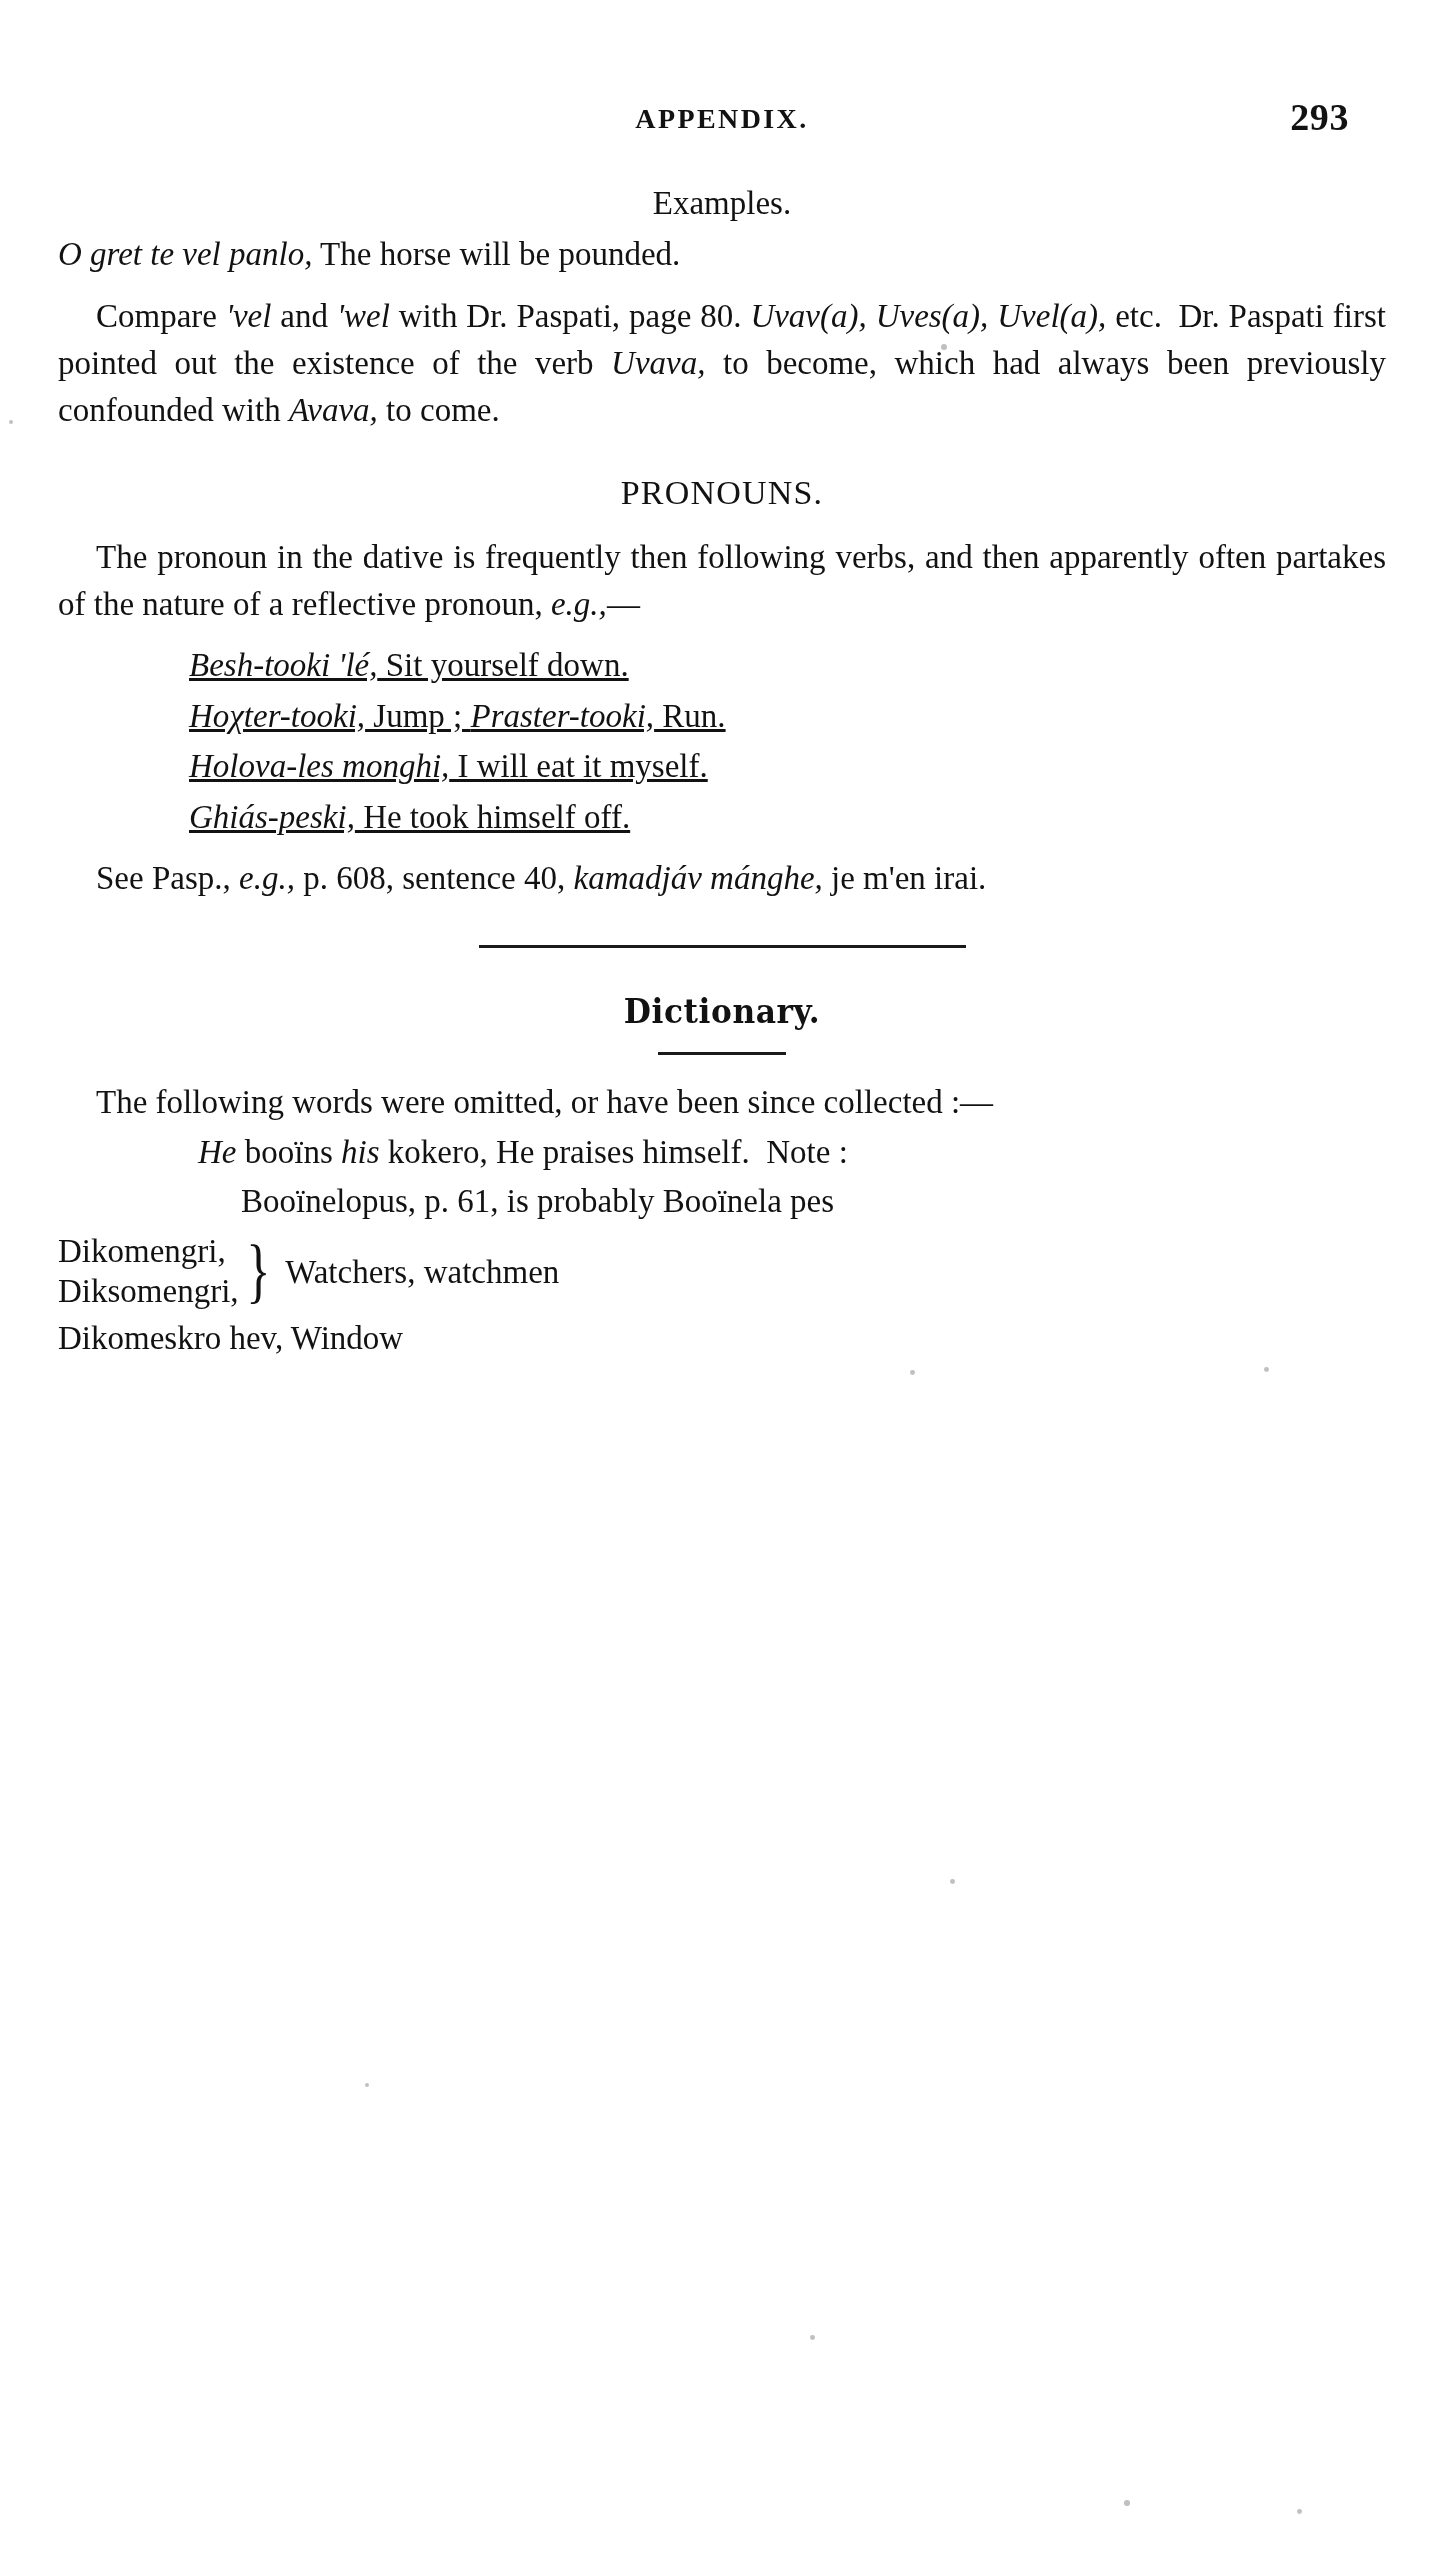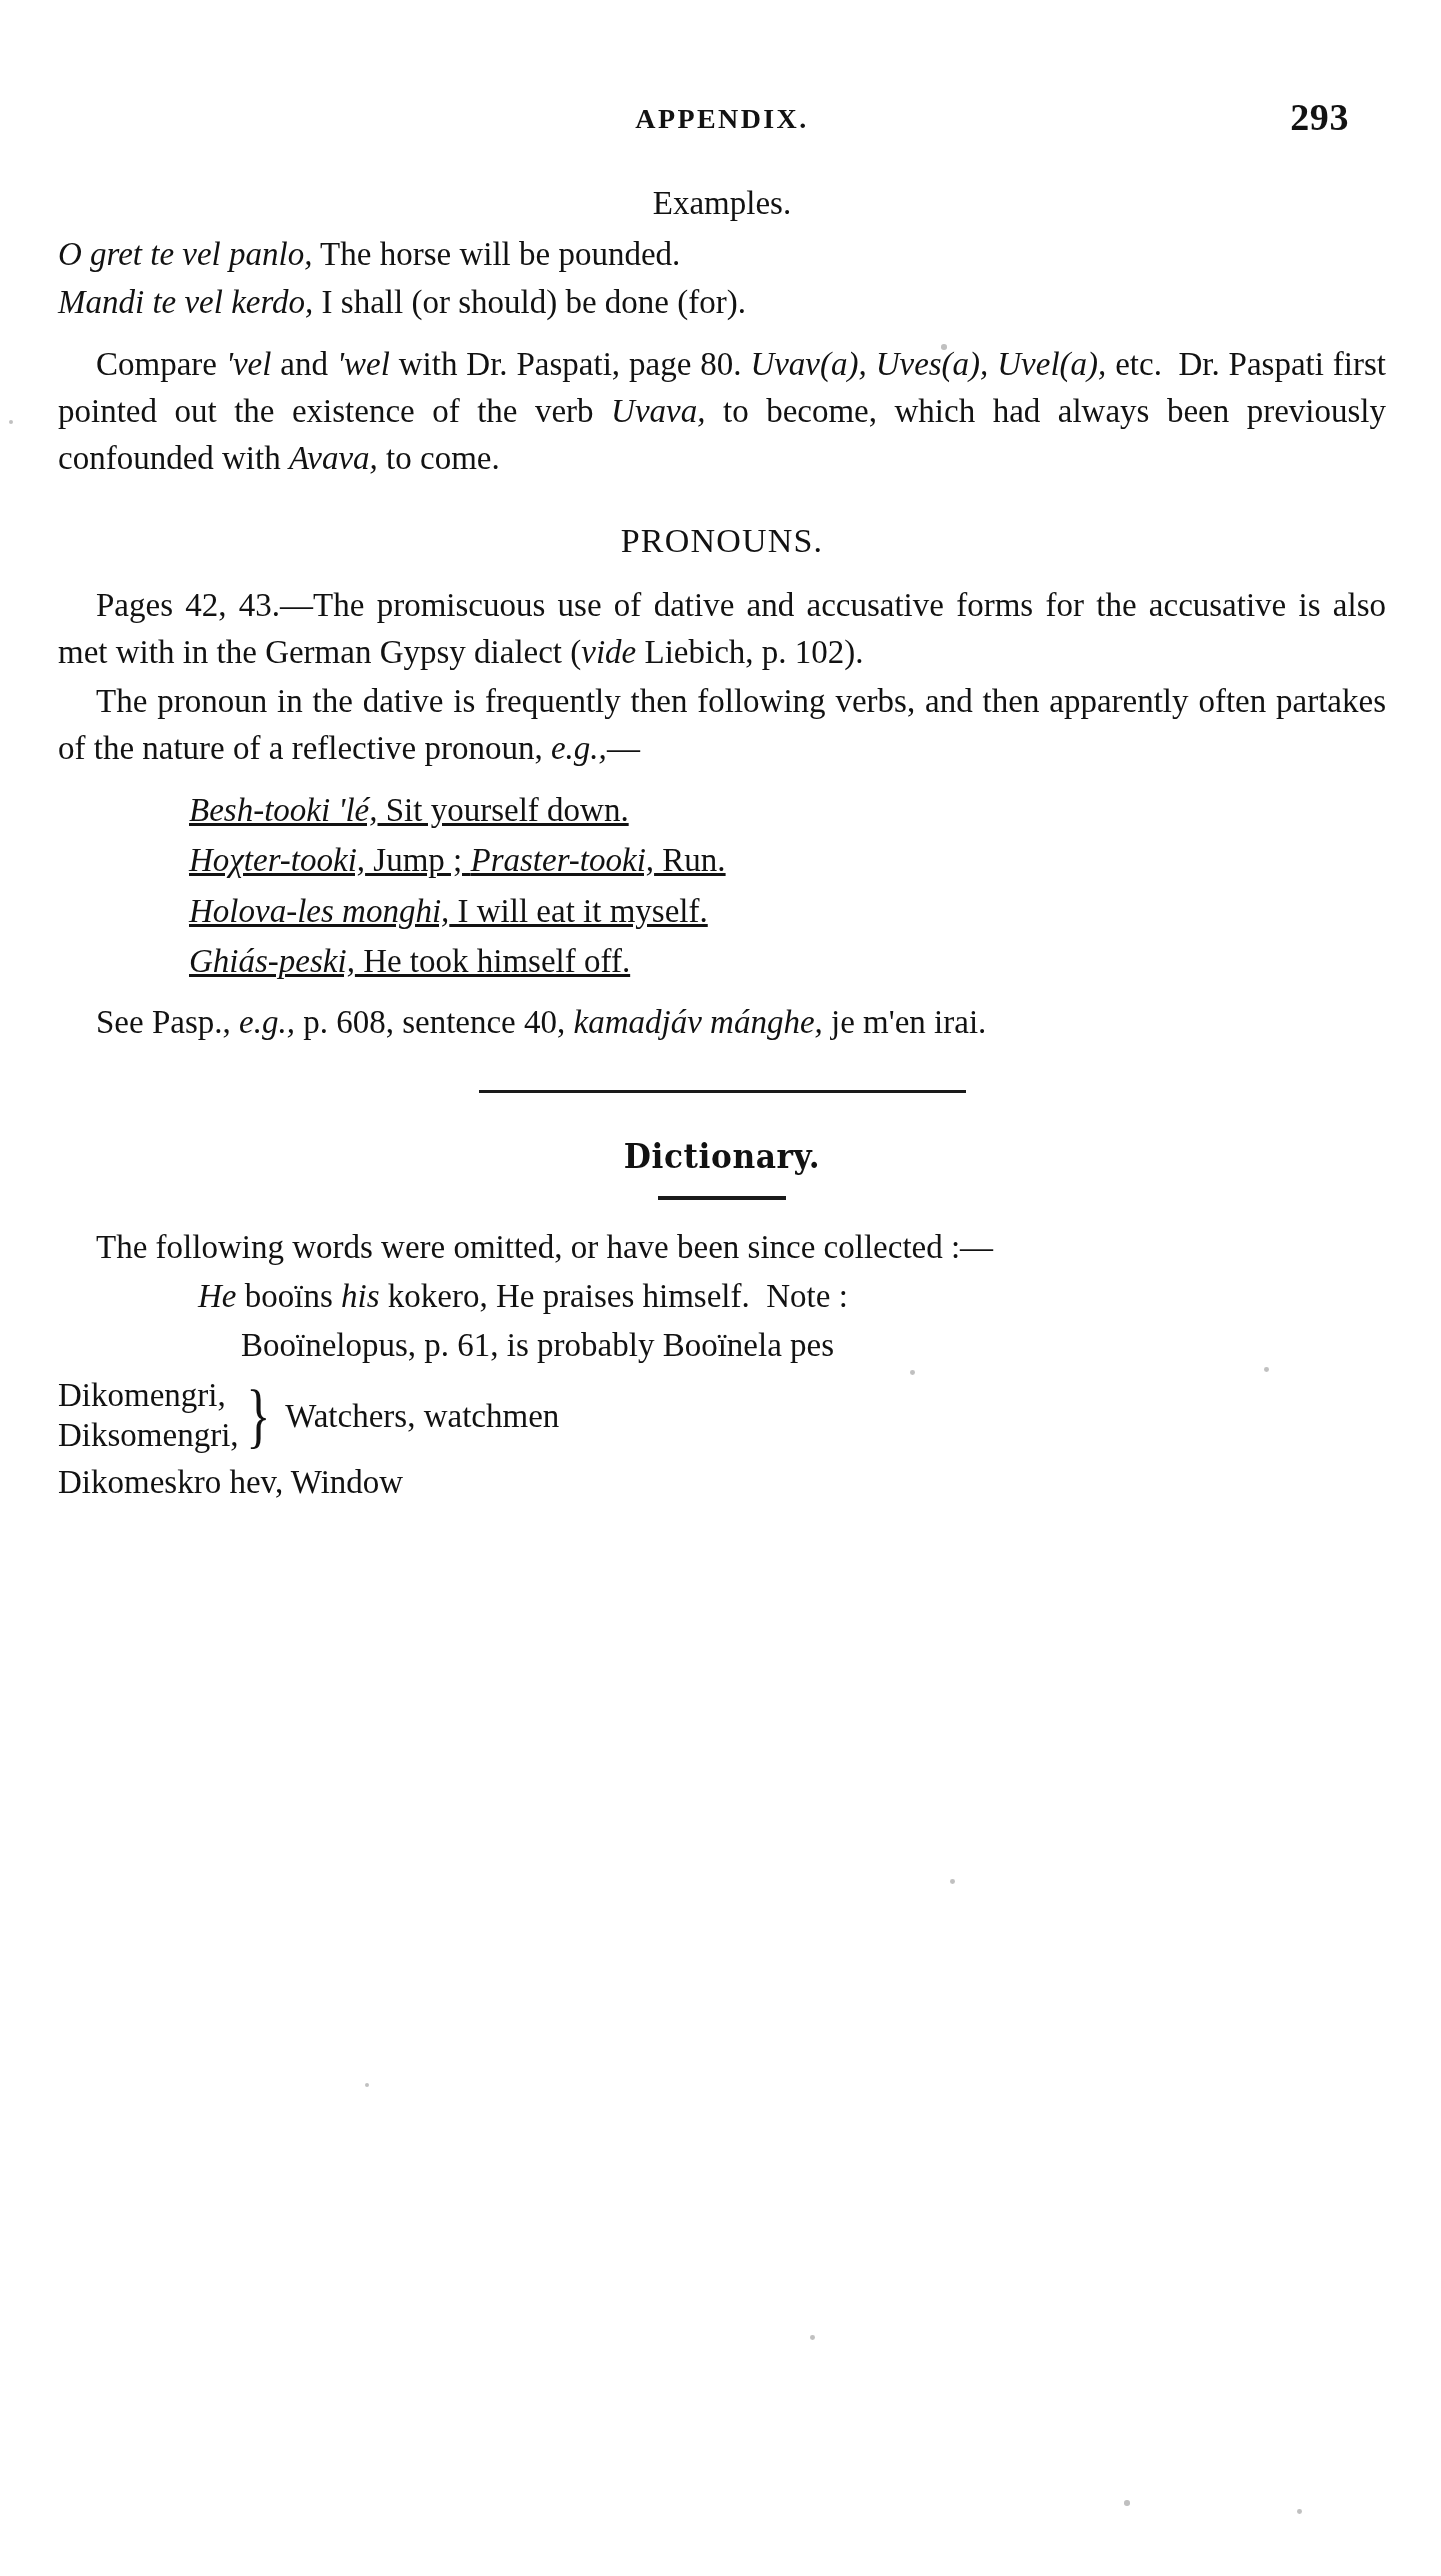--- a/index.html
+++ b/index.html
@@ -187,27 +187,25 @@
       <div class="head-title">APPENDIX.</div>
       <div class="folio">293</div>
     </div>
 
     <div class="body">
 
 
       <div class="examples-label">Examples.</div>
 
       <p class="example-line"><i>O gret te vel panlo,</i><span> The horse will be pounded.</span></p>
-      <p class="example-line"><i>Mandi te vel kerdo,</i><span> I shall (or should) be done (for).</span></p>
 
       <p class="indent" style="margin-top:16px;"><span>Compare </span><i>'vel</i><span> and </span><i>'wel</i><span> with Dr. Paspati, page 80. </span><i>Uvav(a), Uves(a), Uvel(a),</i><span> etc. Dr. Paspati first pointed out the existence of the verb </span><i>Uvava,</i><span> to become, which had always been previously confounded with </span><i>Avava,</i><span> to come.</span></p>
 
       <div class="section-head">PRONOUNS.</div>
 
-      <p class="indent"><span>Pages 42, 43.—The promiscuous use of dative and accusative forms for the accusative is also met with in the German Gypsy dialect (</span><i>vide</i><span> Liebich, p. 102).</span></p>
 
       <p class="indent"><span>The pronoun in the dative is frequently then following verbs, and then apparently often partakes of the nature of a reflective pronoun, </span><i>e.g.,</i><span>—</span></p>
 
       <div class="quote-block">
         <p><i>Besh-tooki 'lé,</i><span> Sit yourself down.</span></p>
         <p><i>Hoχter-tooki,</i><span> Jump ; </span><i>Praster-tooki,</i><span> Run.</span></p>
         <p><i>Holova-les monghi,</i><span> I will eat it myself.</span></p>
         <p><i>Ghiás-peski,</i><span> He took himself off.</span></p>
       </div>
 

